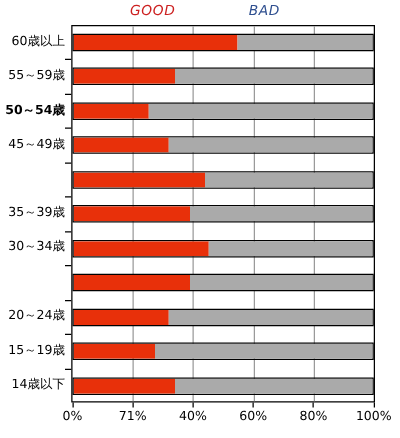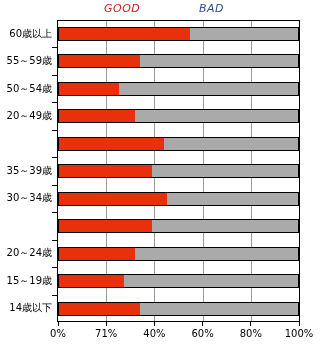--- a/index.html
+++ b/index.html
@@ -215,23 +215,23 @@
           <div class="seg-good" style="width: 34%; background: rgb(232, 48, 10);"></div>
           <div class="seg-bad" style="background: rgb(170, 170, 170);"></div>
         </div>
       </div>
     </div>
 
   <div class="ylabels" id="ylabels">
       <div class="ylabel" style="top: 7.72727px;">60歳以上</div>
       <div class="ylabel" style="top: 35.1818px;">55～59歳</div>
       <div class="ytick" style="top: 27.4545px;"></div>
-      <div class="ylabel" style="top: 62.6364px;">50～54歳</div>
+      <div class="ylabel" style="top: 62.6364px; font-weight: bold;">50～54歳</div>
       <div class="ytick" style="top: 54.9091px;"></div>
-      <div class="ylabel" style="top: 90.0909px;">20～49歳</div>
+      <div class="ylabel" style="top: 90.0909px;">45～49歳</div>
       <div class="ytick" style="top: 82.3636px;"></div>
       <div class="ytick" style="top: 109.818px;"></div>
       <div class="ylabel" style="top: 145px;">35～39歳</div>
       <div class="ytick" style="top: 137.273px;"></div>
       <div class="ylabel" style="top: 172.455px;">30～34歳</div>
       <div class="ytick" style="top: 164.727px;"></div>
       <div class="ytick" style="top: 192.182px;"></div>
       <div class="ylabel" style="top: 227.364px;">20～24歳</div>
       <div class="ytick" style="top: 219.636px;"></div>
       <div class="ylabel" style="top: 254.818px;">15～19歳</div>

